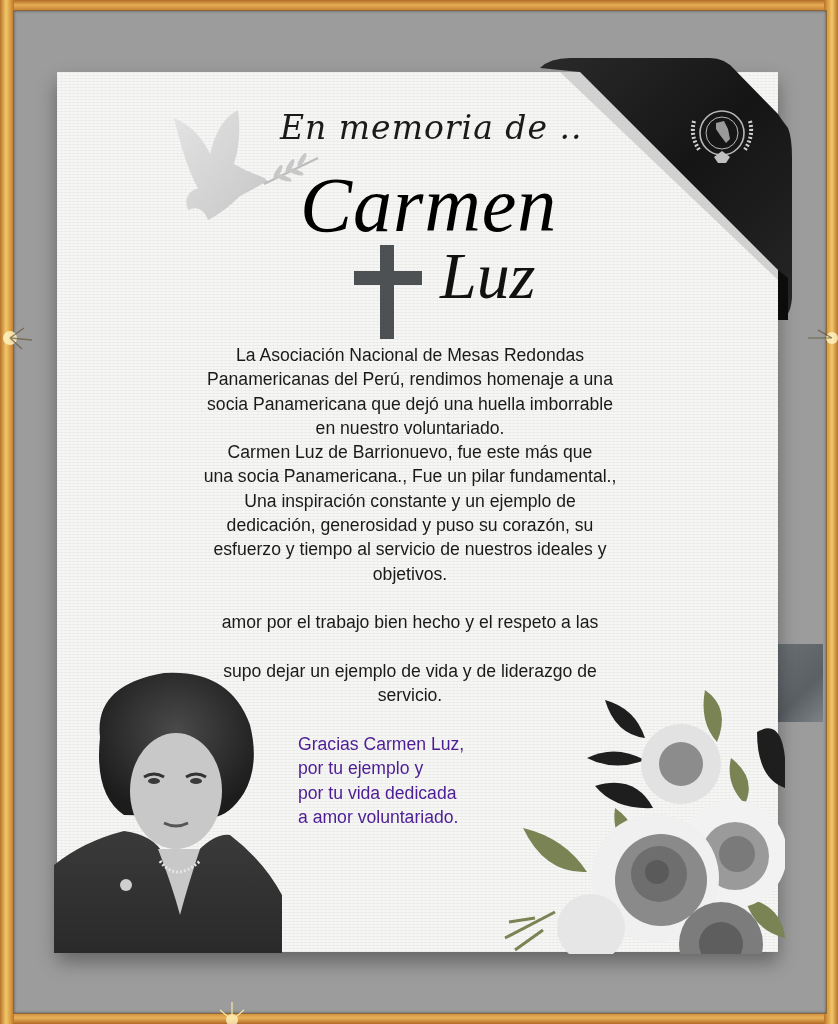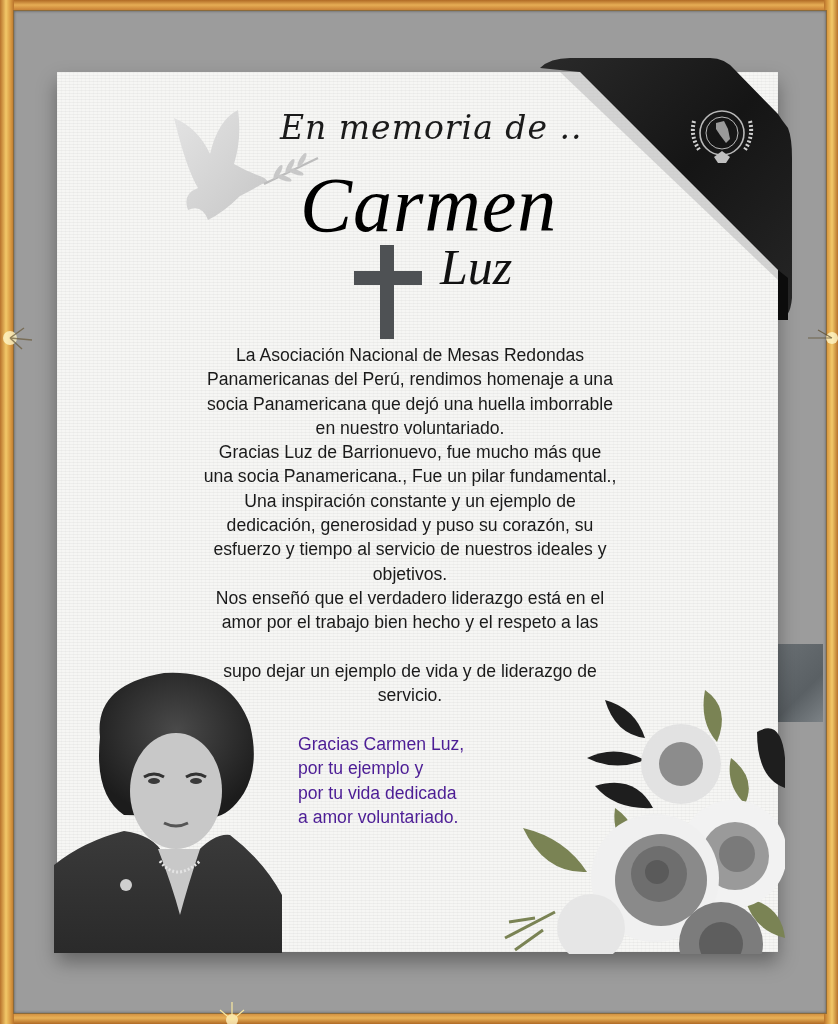--- a/index.html
+++ b/index.html
@@ -55,21 +55,21 @@
     white-space:nowrap;
   }
   .name-first {
     position:absolute; left:300px; top:160px;
     font-family:"Liberation Serif", serif; font-style:italic;
     font-size:78px; color:#000000; white-space:nowrap; letter-spacing:1px;
   }
   .name-second {
     position:absolute; left:440px; top:238px;
     font-family:"Liberation Serif", serif; font-style:italic;
-    font-size:50px; color:#111; white-space:nowrap;
+    font-size:66px; color:#111; white-space:nowrap;
   }
   .cross { position:absolute; left:354px; top:245px; width:68px; height:94px; }
   .cross .v { position:absolute; left:26px; top:0; width:14px; height:94px; background:#4e5154; }
   .cross .h { position:absolute; left:0; top:26px; width:68px; height:14px; background:#4e5154; }
   .dove { position:absolute; left:168px; top:108px; width:160px; height:120px; }
 
   .body-text {
     position:absolute; left:180px; top:343px; width:460px;
     text-align:center; color:#1a1a1a;
     font-family:"Liberation Sans", sans-serif; font-size:17.6px; line-height:24.3px;
@@ -161,29 +161,29 @@
 <div class="name-second">Luz</div>
 
 <div class="body-text">
   <p>
     <span>La Asociación Nacional de Mesas Redondas</span><br>
     <span>Panamericanas del Perú, rendimos homenaje a una</span><br>
     <span>socia Panamericana que dejó una huella imborrable</span><br>
     <span>en nuestro voluntariado.</span>
   </p>
   <p>
-    <span>Gracias Luz de Barrionuevo, fue mucho más que</span><br>
+    <span>Carmen Luz de Barrionuevo, fue este más que</span><br>
     <span>una socia Panamericana., Fue un pilar fundamental.,</span><br>
     <span>Una inspiración constante y un ejemplo de</span><br>
     <span>dedicación, generosidad y puso su corazón, su</span><br>
     <span>esfuerzo y tiempo al servicio de nuestros ideales y</span><br>
     <span>objetivos.</span>
   </p>
   <p>
-    <span>Nos enseñó que el verdadero liderazgo está en el</span><br>
+    <br>
     <span>amor por el trabajo bien hecho y el respeto a las</span><br>
     <br>
     <span>supo dejar un ejemplo de vida y de liderazgo de</span><br>
     <span>servicio.</span>
   </p>
 </div>
 
 <div class="thanks">
   <div>Gracias Carmen Luz,</div>
   <div>por tu ejemplo y</div>

